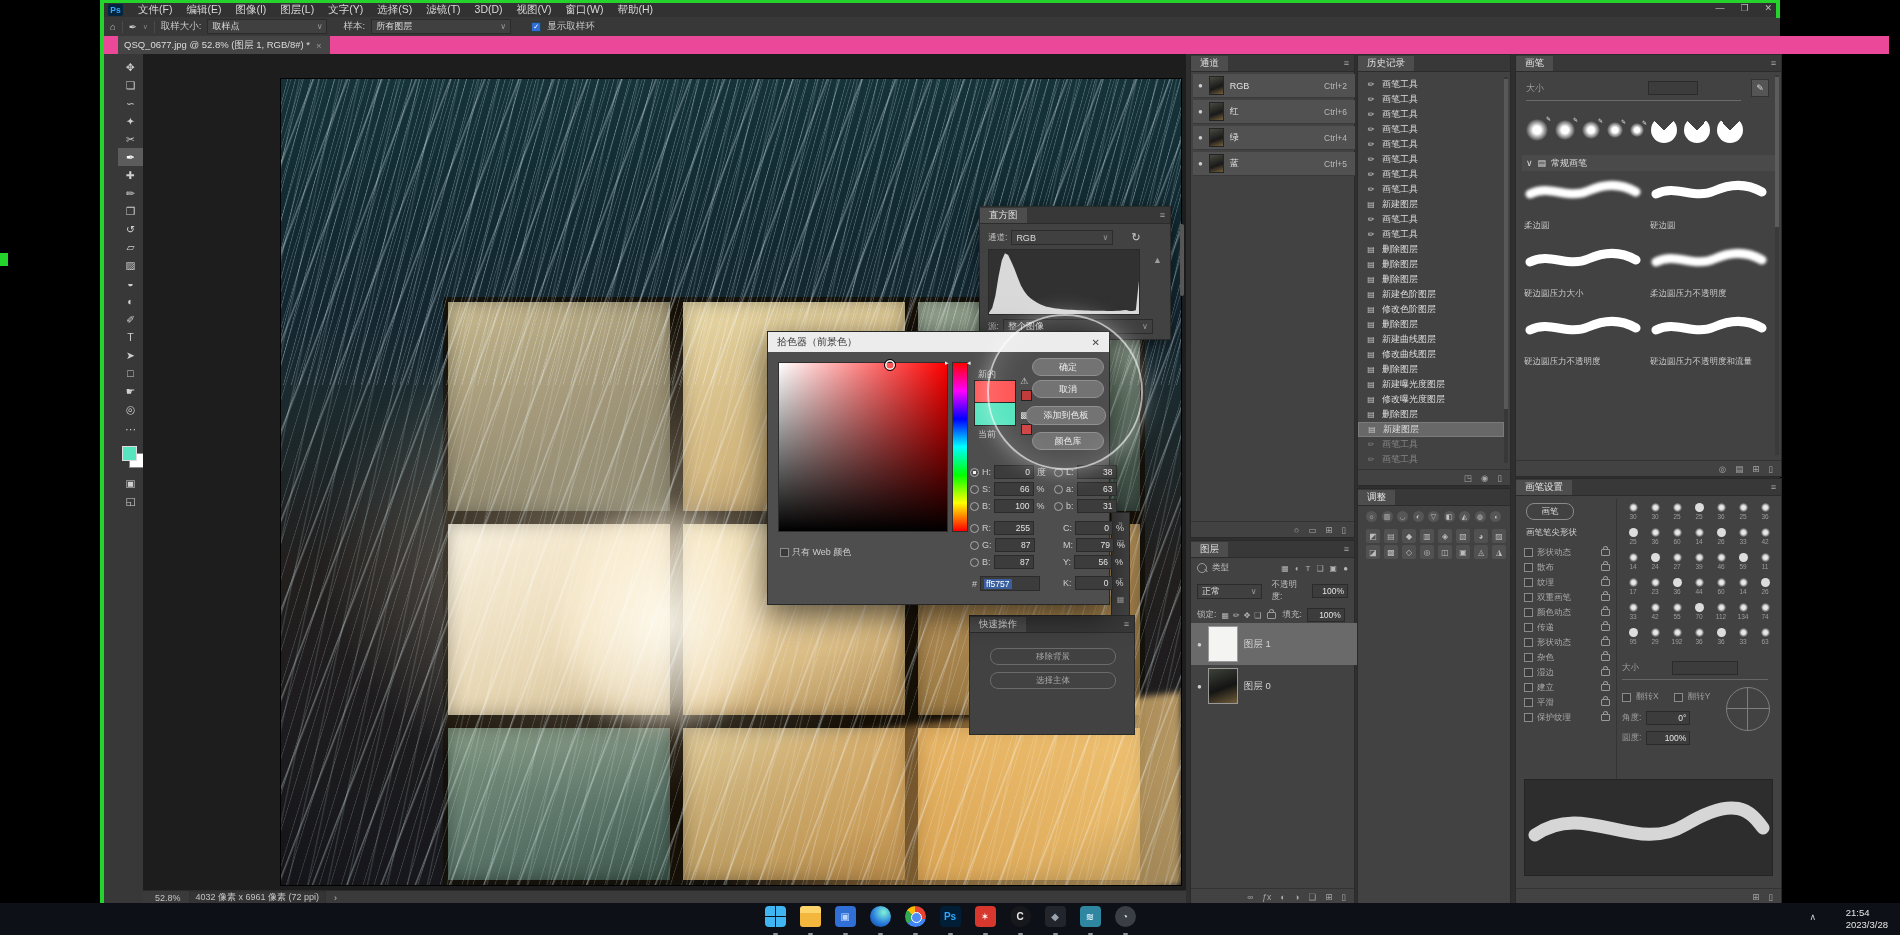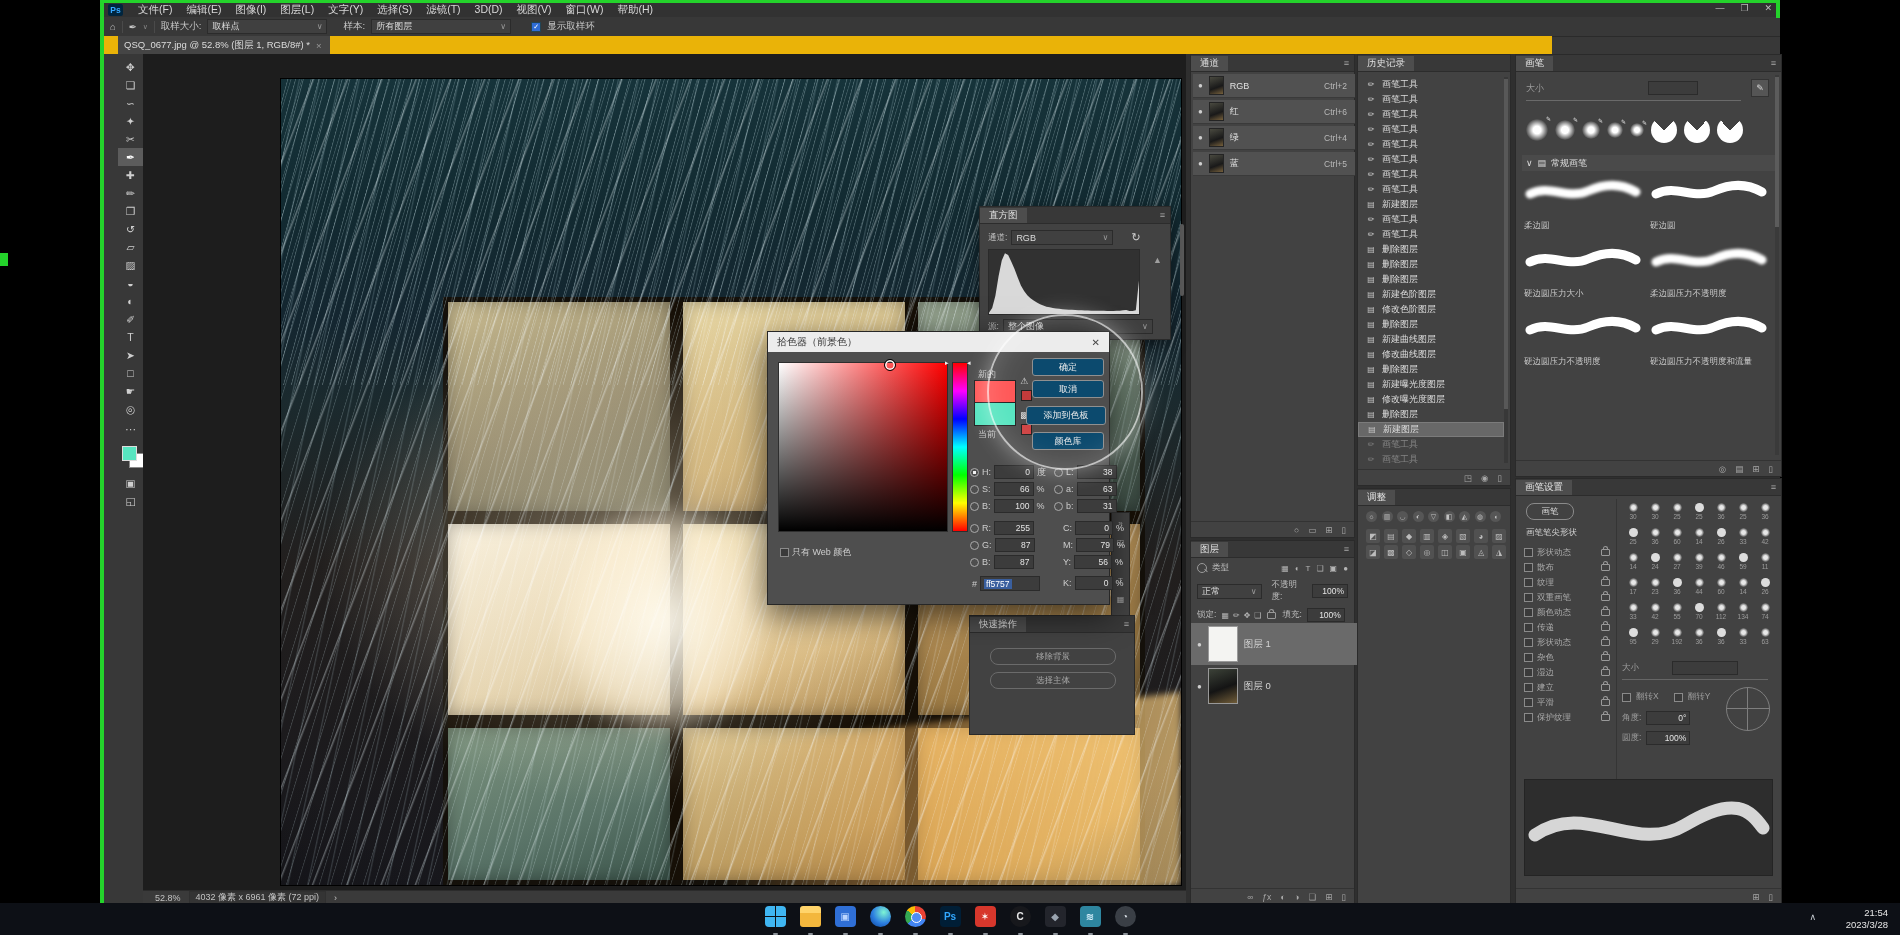--- a/index.html
+++ b/index.html
@@ -15,21 +15,21 @@
   .menu-item{padding:0 7px;color:#d8d8d8;white-space:nowrap}
   .win-controls{position:absolute;right:8px;top:0;display:flex;gap:16px;font-size:9px;color:#bdbdbd}
   .optionsbar{left:104px;top:17px;width:1676px;height:19px;background:#383838;border-bottom:1px solid #2a2a2a;
               display:flex;align-items:center;font-size:9.5px;color:#c7c7c7;gap:6px}
   .ob-sep{width:1px;height:12px;background:#4a4a4a}
   .dd{background:#404040;border:1px solid #2b2b2b;color:#ddd;font-size:9px;display:inline-flex;
       align-items:center;justify-content:space-between;padding:0 4px;height:13px}
   .dd .ar{color:#999;margin-left:6px;font-size:8px}
   .cbx{width:8px;height:8px;background:#2e6cd6;border:1px solid #245;display:inline-flex;align-items:center;
        justify-content:center;color:#fff;font-size:7px;line-height:1}
-  .tabbar{left:104px;top:36px;width:1448px;height:18px;background:#eab308}
+  .tabbar{left:104px;top:36px;width:1785px;height:18px;background:#ec4899}
   .doc-tab{position:absolute;left:14px;top:0;width:200px;height:18px;background:#454545;display:flex;align-items:center;
            font-size:9.5px;color:#dcdcdc;padding:0 6px;white-space:nowrap;overflow:hidden}
   .doc-tab .x{margin-left:6px;color:#9a9a9a}
   
   .toolbar{left:118px;top:54px;width:25px;height:836px;background:#383838;border-right:1px solid #2d2d2d}
   .tool{width:25px;height:18px;display:flex;align-items:center;justify-content:center;font-size:10.5px;color:#cfcfcf}
   .tool[data-state="active"]{background:#5c5c5c;color:#fff}
   .swatch-fg{left:4px;width:13px;height:13px;border:1px solid #ddd;z-index:2}
   .swatch-bg{left:11px;width:13px;height:13px;border:1px solid #888;background:#fff}
   
@@ -100,22 +100,22 @@
   .dlg-title{height:20px;background:#ececec;color:#333;display:flex;align-items:center;padding:0 9px;font-size:10px}
   .dlg-title .x{margin-left:auto;color:#444;font-size:10px}
   .cfield{position:absolute;left:10px;top:30px;width:168px;height:168px;border:1px solid #2e2e2e;
      background:linear-gradient(to top,#000,rgba(0,0,0,0)),linear-gradient(to right,#fff,hsl(0,100%,50%))}
   .cpick{position:absolute;width:10px;height:10px;border:1px solid #000;border-radius:50%;box-shadow:inset 0 0 0 1.5px #fff}
   .hue{position:absolute;left:184px;top:30px;width:14px;height:168px;border:1px solid #2e2e2e;
      background:linear-gradient(to bottom,#f00,#f0f,#00f,#0ff,#0f0,#ff0,#f00)}
   .hue-ar{position:absolute;font-size:7px;color:#eee;top:27px}
   .sw{position:absolute;left:206px;width:40px;height:22px;border:1px solid #222}
   .dlg-lbl{position:absolute;color:#c9c9c9}
-  .dbtn{position:absolute;border:1px solid #909090;border-radius:3px;color:#ececec;display:flex;align-items:center;
-        justify-content:center;font-size:9px;background:#0c4a6e}
+  .dbtn{position:absolute;border:1px solid #909090;border-radius:9px;color:#ececec;display:flex;align-items:center;
+        justify-content:center;font-size:9px;background:#737373}
   .frow{position:absolute;display:flex;align-items:center;gap:3px;color:#cdcdcd}
   .radio{width:7px;height:7px;border:1px solid #aaa;border-radius:50%;flex:none}
   .radio.on{background:radial-gradient(circle,#f2f2f2 0 30%,transparent 35%)}
   .hexsel{background:#3a5f9e;color:#fff;padding:0 2px}
   .loupe{left:987px;top:314px;width:152px;height:152px;border:2px solid rgba(255,255,255,.65);border-radius:50%;
          z-index:60;box-shadow:0 0 22px rgba(255,255,255,.4), inset 0 0 30px rgba(255,255,255,.18)}
   
   .dock{left:1186px;top:54px;width:594px;height:849px;background:#2f2f2f}
   .channels{left:1190px;top:54px;width:163px;height:482px}
   .ch-row{position:absolute;left:2px;width:157px;height:23px;background:#515151;display:flex;align-items:center;
@@ -188,21 +188,21 @@
   .tile{width:21px;height:21px;border-radius:4px;display:flex;align-items:center;justify-content:center;
         font-size:10px;font-weight:bold}
   .tb-app .under{position:absolute;bottom:-3px;width:5px;height:2px;border-radius:1px;background:#8a9097}
   .tb-app[data-app="edge"] .tile,.tb-app[data-app="app-c"] .tile,.tb-app[data-app="app-circle"] .tile{border-radius:50%}
   .tb-app[data-app="chrome"] .tile{border-radius:50%;position:relative}
   .tb-app[data-app="chrome"] .tile::after{content:"";position:absolute;left:6px;top:6px;width:9px;height:9px;
         background:#4e8df6;border:1.5px solid #fff;border-radius:50%}
   .tb-app[data-app="start"] .tile{background:linear-gradient(#0000 46%,#0d1016 46% 54%,#0000 54%),
         linear-gradient(90deg,#0000 46%,#0d1016 46% 54%,#0000 54%),#3fb6f2}
   .tb-app[data-app="explorer"] .tile{background:linear-gradient(#ffd46b 0 35%,#f3b73d 35%);border-radius:3px}
-  .clock{position:absolute;right:12px;top:907px;text-align:right;font-size:9.5px;color:#e6e6e6;line-height:1.25;z-index:95}
+  .clock{position:absolute;right:12px;top:907px;text-align:left;font-size:9.5px;color:#e6e6e6;line-height:1.25;z-index:95}
   .tray{position:absolute;right:84px;top:912px;font-size:9px;color:#c9ced4;z-index:95;display:flex;gap:10px}
 </style>
 </head>
 <body>
 
 <div class="abs ps-window"></div>
 
 <div class="abs menubar">
   <span class="ps-logo">Ps</span>
   <span style="display:flex">

